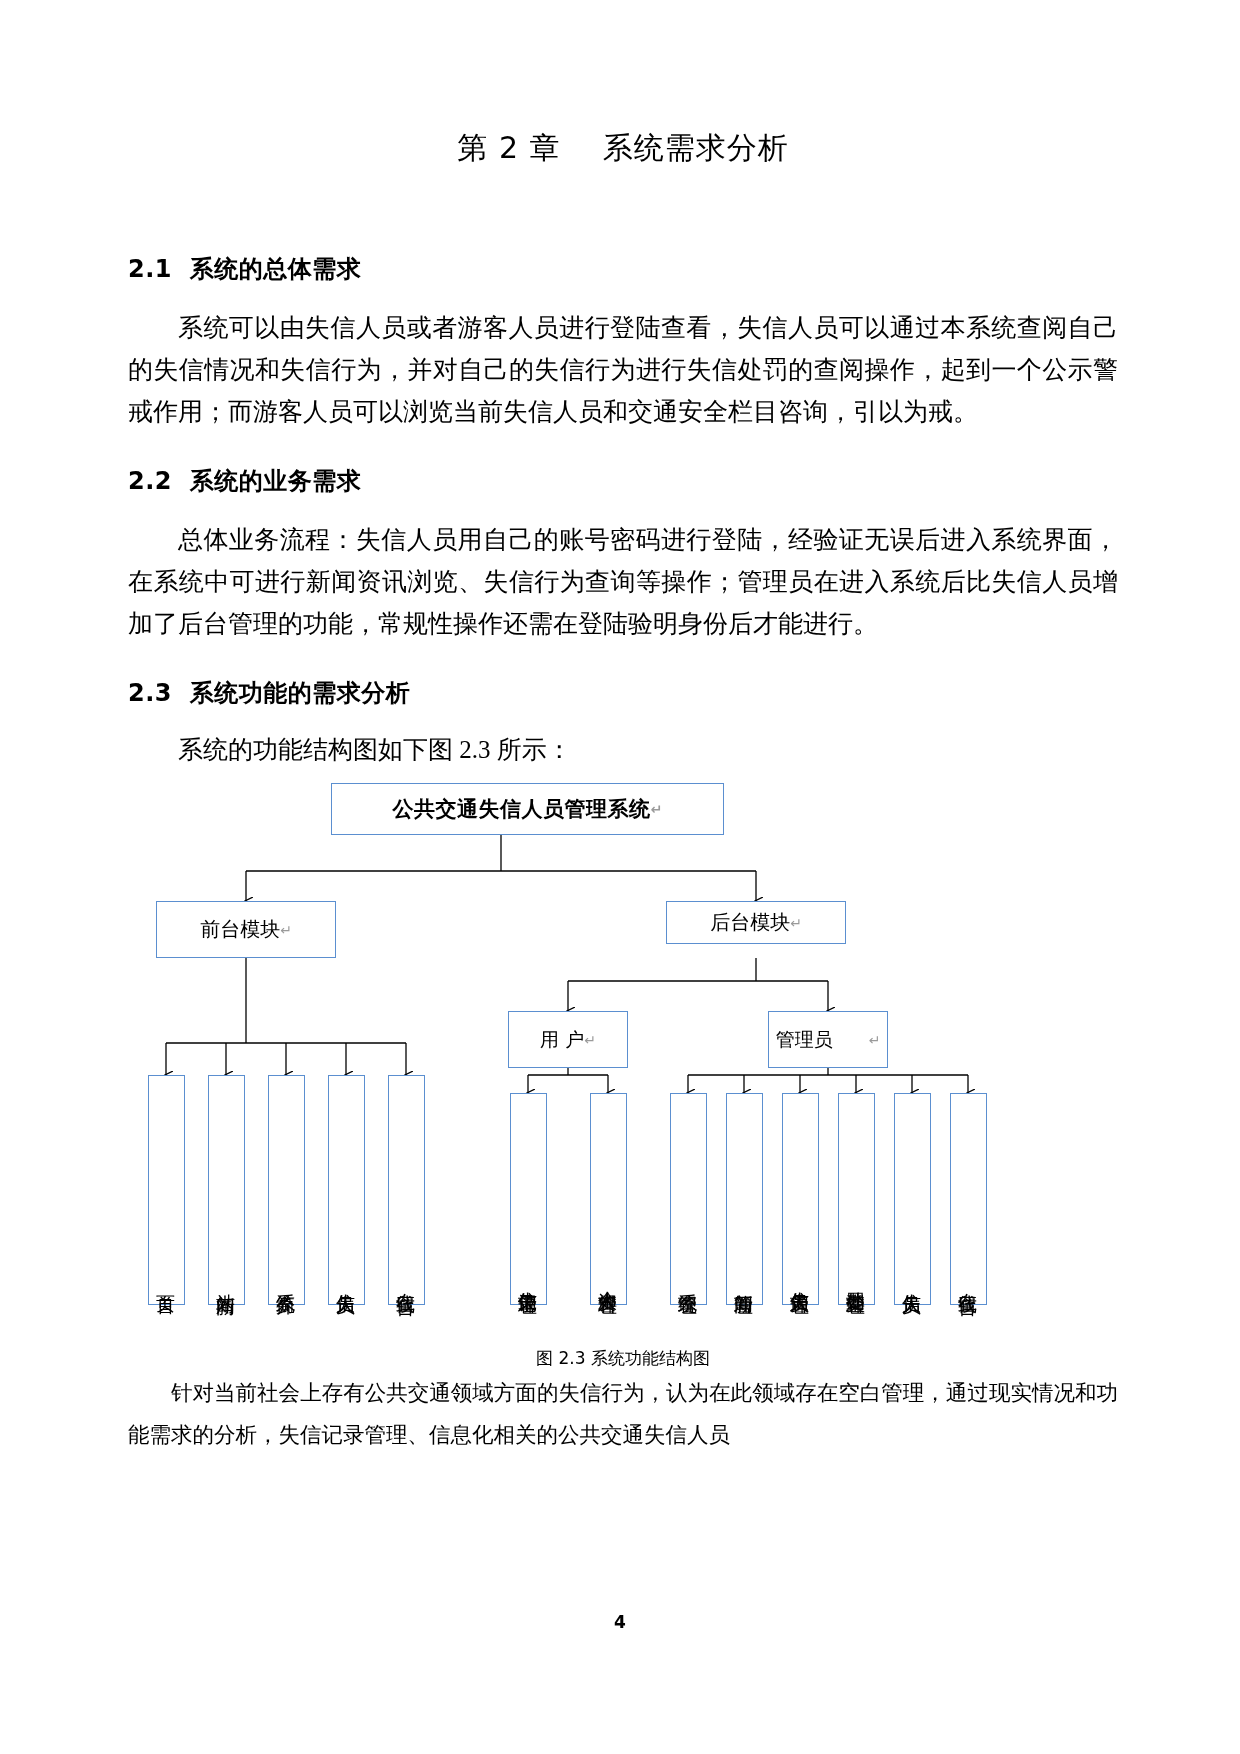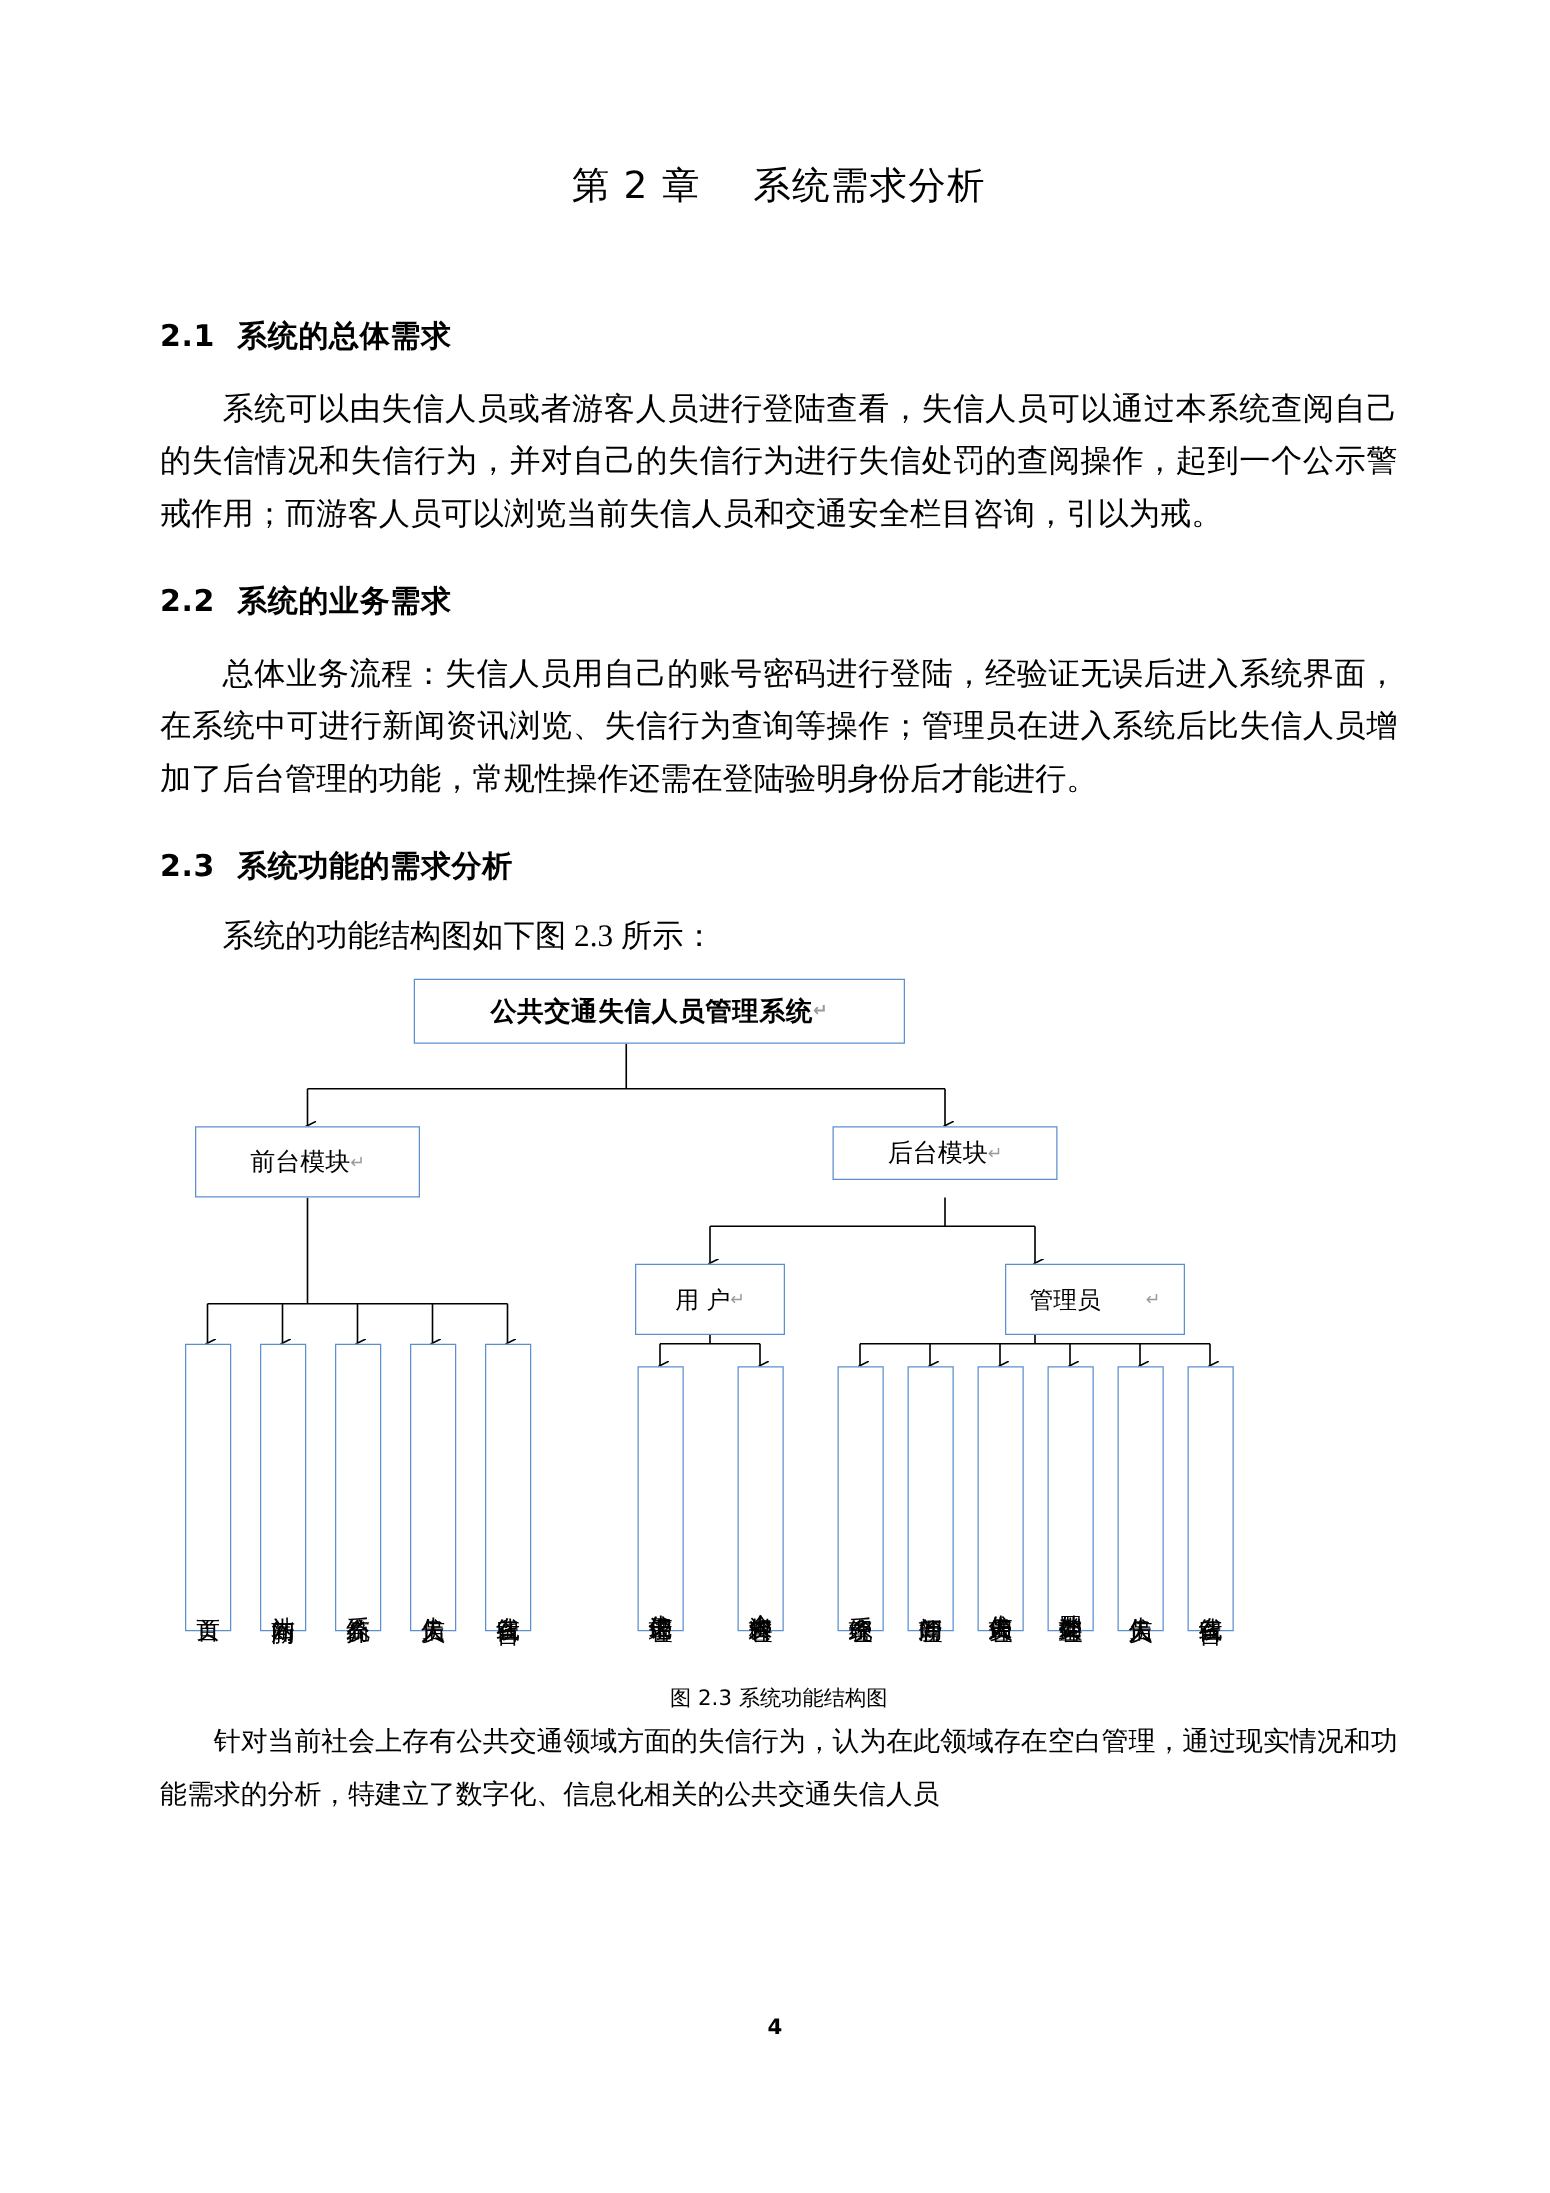--- a/index.html
+++ b/index.html
@@ -232,21 +232,21 @@
       <div class="node mid" style="left:28px; top:126px; width:180px; height:57px;">
         <span>前台模块</span><span class="pilcrow">↵</span>
       </div>
       <div class="node mid" style="left:538px; top:126px; width:180px; height:43px;">
         <span>后台模块</span><span class="pilcrow">↵</span>
       </div>
 
       <div class="node sub" style="left:380px; top:236px; width:120px; height:57px;">
         <span>用 户</span><span class="pilcrow">↵</span>
       </div>
-      <div class="node sub" style="left:676px; top:236px; width:144px; height:57px;gap:36px;">
+      <div class="node sub" style="left:640px; top:236px; width:120px; height:57px;gap:36px;">
         <span>管理员</span><span class="pilcrow">↵</span>
       </div>
 
       <div class="leaf" style="left:20px;  top:300px; width:37px; height:230px;">
         <span>首页</span>
       </div>
       <div class="leaf" style="left:80px;  top:300px; width:37px; height:230px;">
         <span>站内新闻</span>
       </div>
       <div class="leaf" style="left:140px; top:300px; width:37px; height:230px;">
@@ -282,19 +282,19 @@
         <span>失信人员</span>
       </div>
       <div class="leaf" style="left:822px; top:318px; width:37px; height:212px;">
         <span>在线留言</span>
       </div>
 
     </div>
 
     <p class="figure-caption">图 2.3 系统功能结构图</p>
 
-    <p class="closing-para">针对当前社会上存有公共交通领域方面的失信行为，认为在此领域存在空白管理，通过现实情况和功能需求的分析，特建立了数字化、信息化相关的公共交通失信人员</p>
+    <p class="closing-para">针对当前社会上存有公共交通领域方面的失信行为，认为在此领域存在空白管理，通过现实情况和功能需求的分析，失信记录管理、信息化相关的公共交通失信人员</p>
 
   </div>
 
   <div class="page-number">4</div>
 
 </div>
 
 </body></html>

